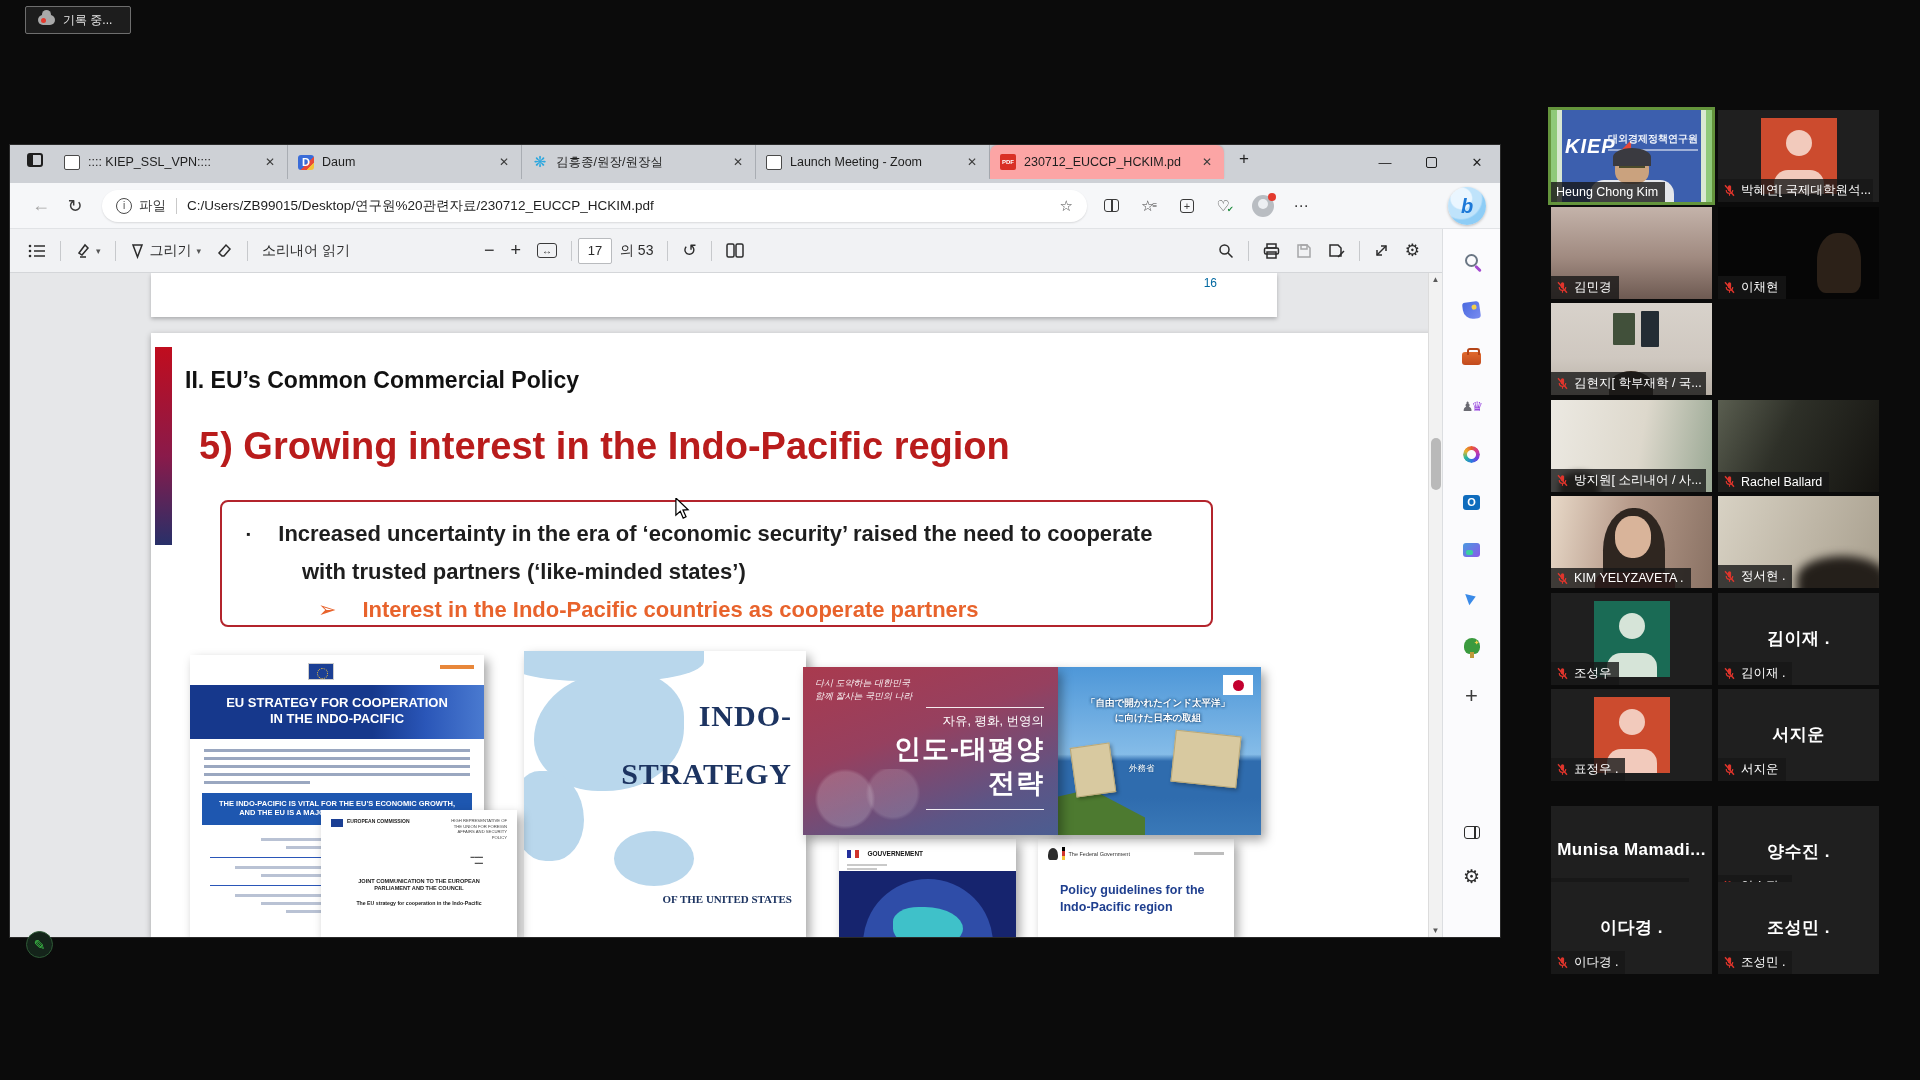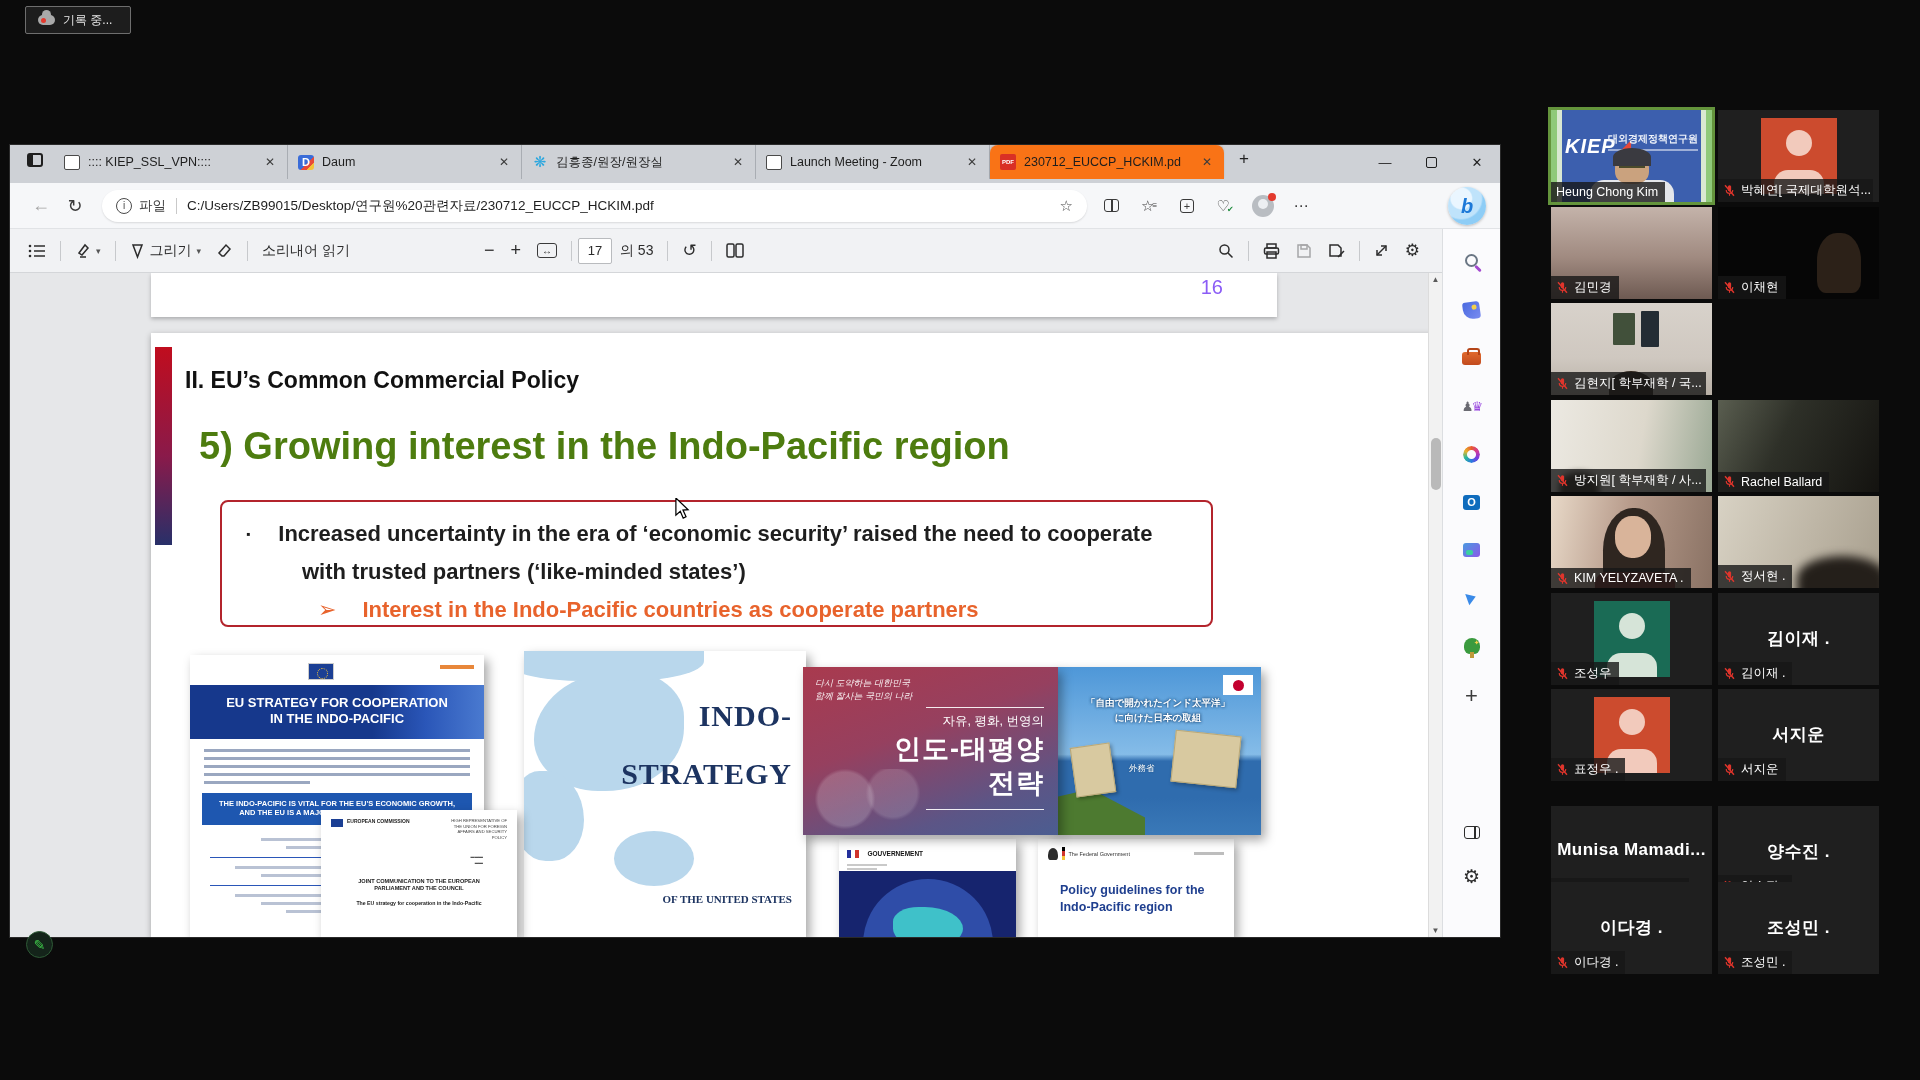--- a/index.html
+++ b/index.html
@@ -15,21 +15,21 @@
   .cloud{position:relative;width:17px;height:10px;background:#a9a9a9;border-radius:6px;}
   .cloud:before{content:"";position:absolute;left:4px;top:-5px;width:9px;height:9px;background:#a9a9a9;border-radius:50%;}
   .cloud .dot{position:absolute;left:3px;top:3px;width:5px;height:5px;background:#e33a2e;border-radius:50%;}
   
   .browser{position:absolute;left:10px;top:145px;width:1490px;height:792px;background:#fff;box-shadow:0 0 0 1px #2a2a2a;}
   .tabbar{position:absolute;left:0;top:0;width:100%;height:38px;background:#ced1d6;display:flex;align-items:flex-start;}
   .tab-actions{width:30px;height:30px;margin:0 4px 4px 10px;display:flex;align-items:center;justify-content:center;border-radius:6px;}
   .tab-actions .sq{width:16px;height:14px;border:2px solid #1f1f1f;border-radius:3px;border-left-width:6px;}
   .tab{width:234px;height:34px;display:flex;align-items:center;gap:8px;padding:0 8px 0 10px;
     font-size:12.5px;color:#1e1e1e;border-right:1px solid #a9adb3;position:relative;}
-  .tab.active{background:#f97316;border-radius:8px 8px 0 0;border-right:none;box-shadow:0 -1px 2px rgba(0,0,0,.12);}
+  .tab.active{background:#fca5a5;border-radius:8px 8px 0 0;border-right:none;box-shadow:0 -1px 2px rgba(0,0,0,.12);}
   .tab .title{flex:1;white-space:nowrap;overflow:hidden;}
   .tab .x{font-size:12px;color:#3c3c3c;padding:1px 4px;border-radius:4px;}
   .fav{width:16px;height:16px;flex:0 0 16px;display:flex;align-items:center;justify-content:center;font-size:11px;}
   .fav.page{border:1.5px solid #4a4a4a;border-radius:2px;width:12px;height:15px;position:relative;background:#fff;}
   .fav.daum{font-weight:bold;color:#fff;background:linear-gradient(135deg,#3a6cd8 55%,#e8493a 55%,#e8493a 75%,#f4c33a 75%);border-radius:3px;width:15px;height:15px;font-size:11px;display:flex;align-items:center;justify-content:center;}
   .fav.kiep{color:#2ba7df;font-size:15px;}
   .fav.pdf{background:#d93025;color:#fff;border-radius:2px;width:16px;height:16px;font-size:6px;font-weight:bold;display:flex;align-items:center;justify-content:center;}
   .newtab{width:28px;height:28px;margin:0 0 4px 6px;font-size:17px;color:#1f1f1f;display:flex;align-items:center;justify-content:center;}
   .wincontrols{position:absolute;right:0;top:0;height:34px;display:flex;}
   .winbtn{width:46px;height:34px;display:flex;align-items:center;justify-content:center;color:#1f1f1f;font-size:13px;}
@@ -60,25 +60,25 @@
   .pbtn{height:32px;display:flex;align-items:center;justify-content:center;padding:0 8px;gap:5px;}
   .psep{width:1px;height:20px;background:#c7c9cc;margin:0 6px;}
   .chev{font-size:9px;color:#555;}
   .pageinput{width:34px;height:26px;border:1px solid #b9bbbe;background:#fff;text-align:center;font-size:13px;display:flex;align-items:center;justify-content:center;border-radius:2px;}
   .ic-line{stroke:#2c2c2c;stroke-width:1.5;fill:none;}
   .pdfbar .right{margin-left:auto;display:flex;align-items:center;margin-right:72px;}
   .ghost{opacity:.38;}
   
   .pdfarea{position:absolute;left:0;top:128px;width:1432px;height:664px;background:#e6e7e9;overflow:hidden;}
   .page16{position:absolute;left:141px;top:0;width:1126px;height:44px;background:#fff;box-shadow:0 2px 4px rgba(0,0,0,.25);}
-  .pagenum{position:absolute;right:54px;top:3px;color:#8b5cf6;font-size:20px;}
+  .pagenum{position:absolute;right:60px;top:3px;color:#0369a1;font-size:12px;}
   .page17{position:absolute;left:141px;top:60px;width:1340px;height:604px;background:#fff;box-shadow:0 2px 6px rgba(0,0,0,.3);overflow:hidden;}
   .redbar{position:absolute;left:4px;top:14px;width:17px;height:198px;background:linear-gradient(#c00d1e,#8a1a4a 55%,#283069);}
   .kicker{position:absolute;left:34px;top:34px;font-size:23px;font-weight:bold;color:#111;}
-  .slidetitle{position:absolute;left:48px;top:92px;font-size:38px;font-weight:bold;color:#4d7c0f;text-align:right;}
+  .slidetitle{position:absolute;left:48px;top:92px;font-size:38px;font-weight:bold;color:#b91c1c;text-align:right;}
   .redbox{position:absolute;left:69px;top:167px;width:993px;height:127px;border:2.5px solid #b3242c;border-radius:8px;padding:12px 18px 0 18px;}
   .bl{font-size:22px;font-weight:bold;color:#1e1e1e;line-height:40px;display:flex;}
   .bl .sq{font-size:12px;margin:0 28px 0 6px;line-height:40px;}
   .bl2{margin-left:62px;font-size:22px;font-weight:bold;color:#1e1e1e;line-height:36px;}
   .bl3{margin-left:78px;font-size:22px;font-weight:bold;color:#e8632c;line-height:40px;display:flex;gap:26px;}
   
   .doc{position:absolute;background:#fff;box-shadow:4px 5px 10px rgba(0,0,0,.35);overflow:hidden;}
   .doc-eu{left:39px;top:322px;width:294px;height:282px;z-index:1;}
   .eu-flag{position:absolute;left:118px;top:8px;width:26px;height:17px;background:#1b3f94;border:1px solid #ccc;}
   .eu-flag:before{content:"";position:absolute;left:8px;top:4px;width:9px;height:9px;border:1px dotted #f4c33a;border-radius:50%;}
@@ -644,21 +644,21 @@
 
     <div class="tile r3 c0">
       <div class="vid v6"></div>
       <div class="badge">
           <svg class="micoff" viewBox="0 0 16 16">
             <rect x="6" y="1.5" width="4" height="7.5" rx="2" fill="#e0352c"></rect>
             <path d="M4 7.5c0 2.3 1.8 4.1 4 4.1s4-1.8 4-4.1" stroke="#e0352c" stroke-width="1.4" fill="none"></path>
             <line x1="8" y1="11.8" x2="8" y2="14.5" stroke="#e0352c" stroke-width="1.4"></line>
             <line x1="2.5" y1="1.5" x2="13.5" y2="14.5" stroke="#e0352c" stroke-width="1.7"></line>
           </svg>
-          <span>방지원[ 학부재학 / 사...</span>
+          <span>방지원[ 소리내어 / 사...</span>
         </div>
     </div>
 
     <div class="tile r3 c1">
       <div class="vid v7"></div>
       <div class="badge">
           <svg class="micoff" viewBox="0 0 16 16">
             <rect x="6" y="1.5" width="4" height="7.5" rx="2" fill="#e0352c"></rect>
             <path d="M4 7.5c0 2.3 1.8 4.1 4 4.1s4-1.8 4-4.1" stroke="#e0352c" stroke-width="1.4" fill="none"></path>
             <line x1="8" y1="11.8" x2="8" y2="14.5" stroke="#e0352c" stroke-width="1.4"></line>

